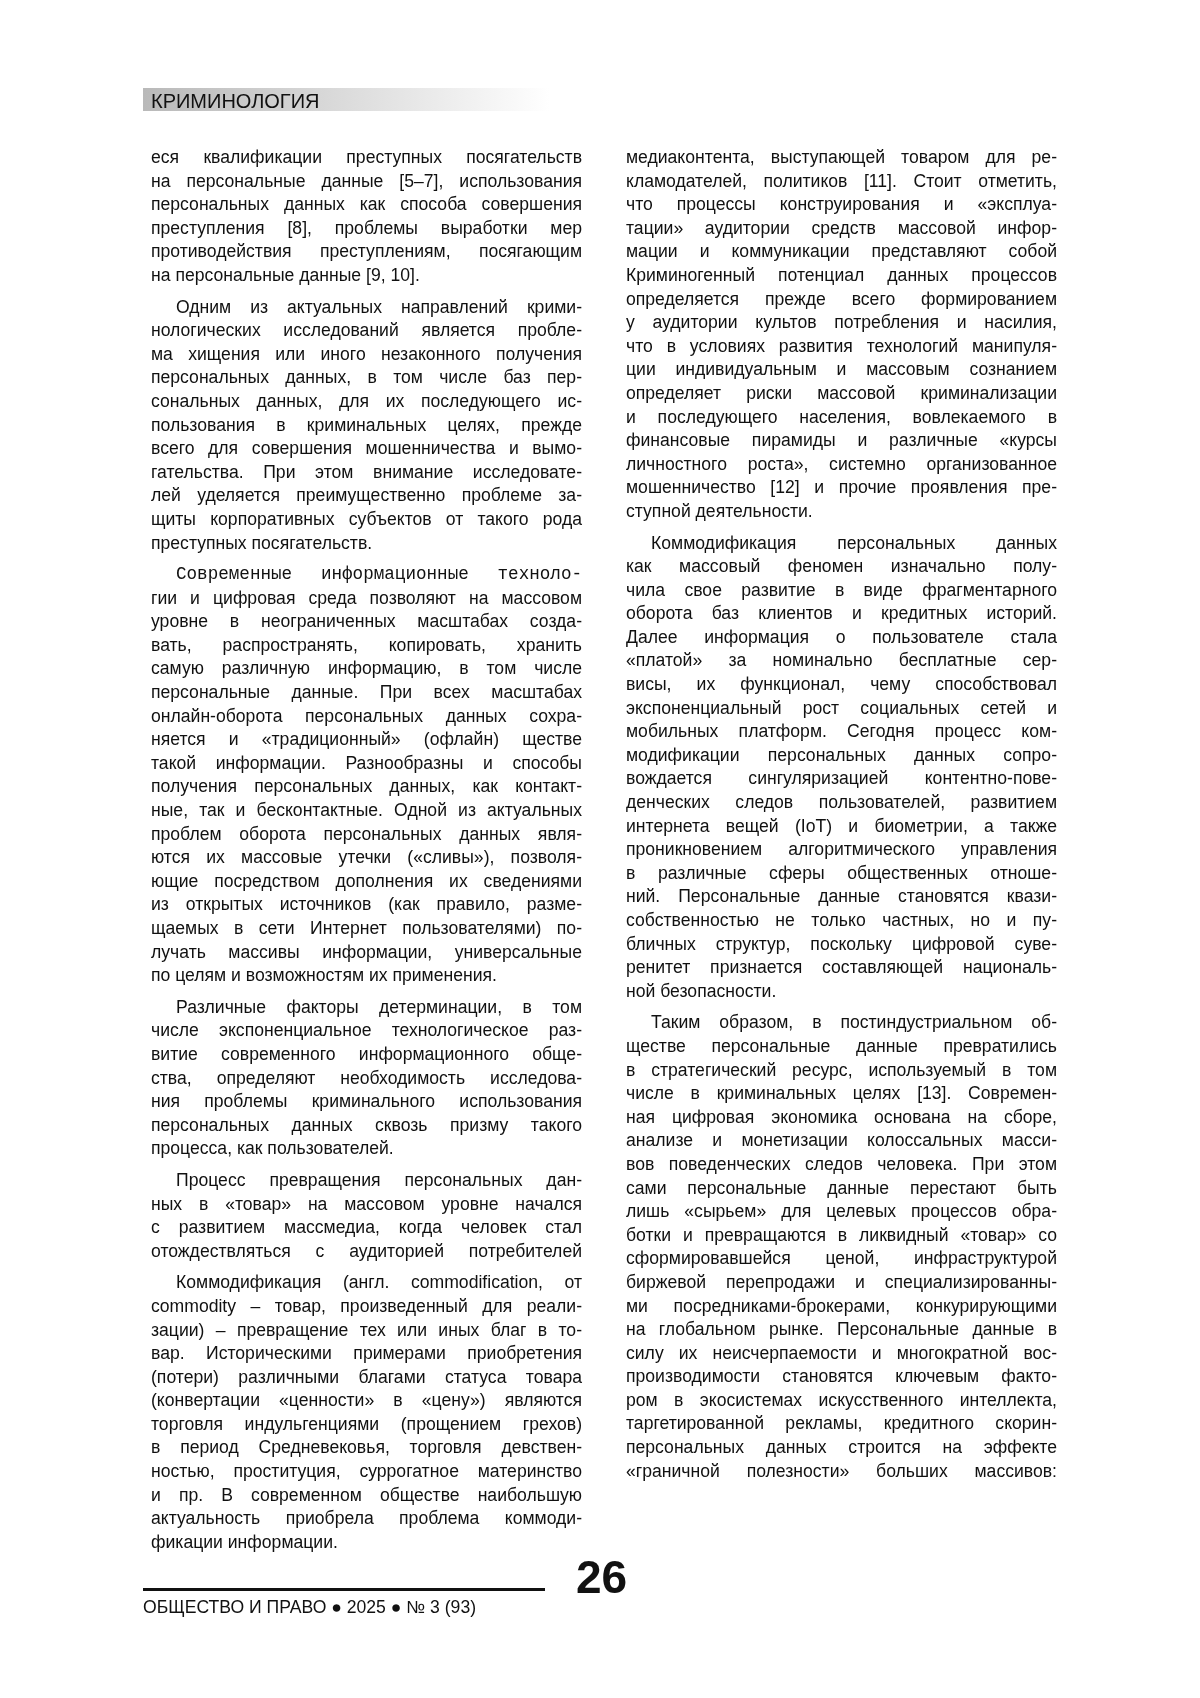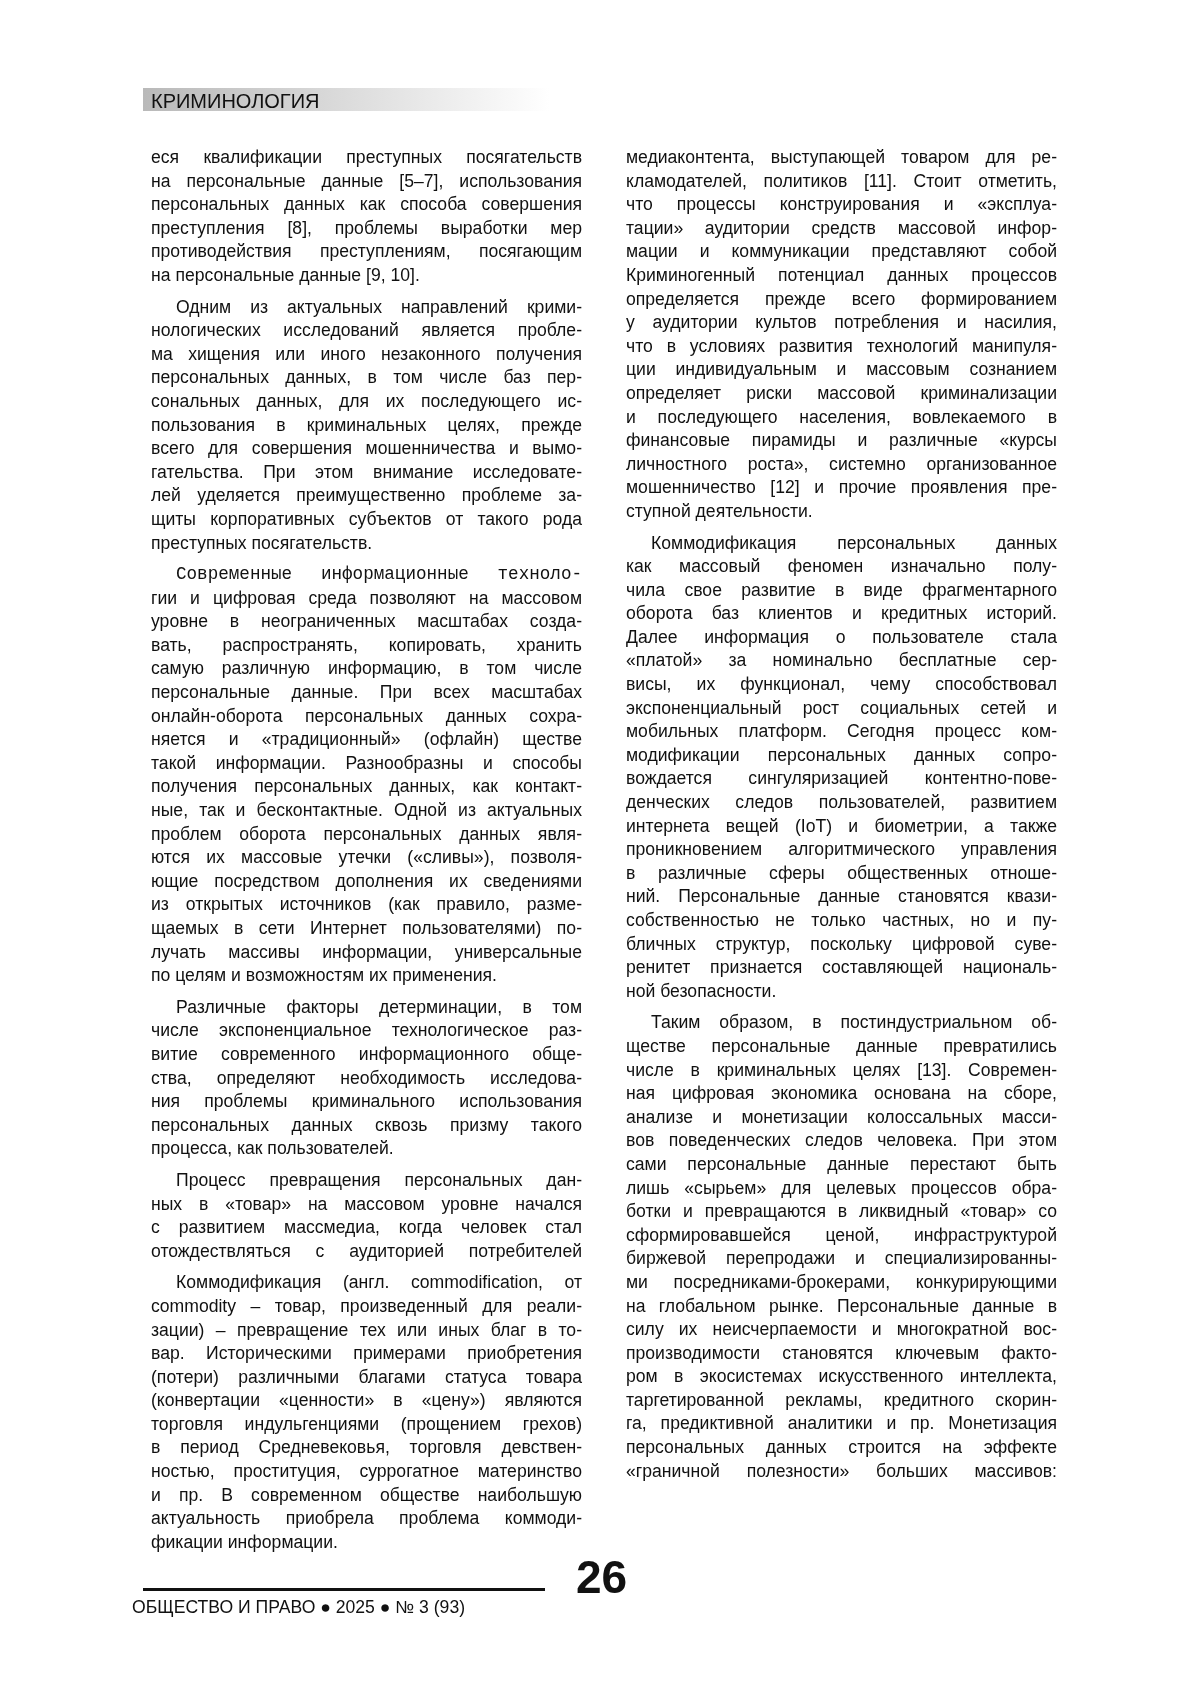--- a/index.html
+++ b/index.html
@@ -6,21 +6,21 @@
   body{width:1200px;height:1698px;position:relative;font-family:"Liberation Sans",sans-serif;color:#111;}
   .header-bar{position:absolute;left:143px;top:88px;width:407px;height:23px;background:linear-gradient(to right,#b9b9b9 0%,#d8d8d8 45%,#ffffff 100%);}
   .header-bar span{position:absolute;left:8px;top:2px;font-size:20px;letter-spacing:0px;color:#111;}
   .col{position:absolute;top:138px;width:447px;font-size:17.6px;line-height:23.6px;text-align:justify;}
   .col.left{left:143px;}
   .col.right{left:618px;}
   .col p{margin:8px;}
   .col .ln{display:block;text-align:justify;text-align-last:justify;white-space:nowrap;}
   .col .ln.last{text-align-last:left;}
   .footer-rule{position:absolute;left:143px;top:1588px;width:402px;height:3px;background:#111;}
-  .footer-text{position:absolute;left:132px;top:1597px;font-size:17.6px;}
+  .footer-text{position:absolute;left:143px;top:1597px;font-size:17.6px;}
   .page-num{position:absolute;left:576px;top:1550px;font-size:46px;font-weight:bold;}
 </style>
 </head>
 <body>
 
 <div class="header-bar">
   <span>КРИМИНОЛОГИЯ</span>
 </div>
 
 <div class="col left" id="col-left">
@@ -132,36 +132,36 @@
       <span class="ln">в различные сферы общественных отноше-</span>
       <span class="ln">ний. Персональные данные становятся квази-</span>
       <span class="ln">собственностью не только частных, но и пу-</span>
       <span class="ln">бличных структур, поскольку цифровой суве-</span>
       <span class="ln">ренитет признается составляющей националь-</span>
       <span class="ln last">ной безопасности.</span>
     </p>
     <p>
       <span class="ln" style="text-indent: 25px;">Таким образом, в постиндустриальном об-</span>
       <span class="ln">ществе персональные данные превратились</span>
+      <span class="ln">в стратегический ресурс, используемый в том</span>
       <span class="ln">числе в криминальных целях [13]. Современ-</span>
       <span class="ln">ная цифровая экономика основана на сборе,</span>
       <span class="ln">анализе и монетизации колоссальных масси-</span>
       <span class="ln">вов поведенческих следов человека. При этом</span>
       <span class="ln">сами персональные данные перестают быть</span>
       <span class="ln">лишь «сырьем» для целевых процессов обра-</span>
       <span class="ln">ботки и превращаются в ликвидный «товар» со</span>
       <span class="ln">сформировавшейся ценой, инфраструктурой</span>
       <span class="ln">биржевой перепродажи и специализированны-</span>
       <span class="ln">ми посредниками-брокерами, конкурирующими</span>
       <span class="ln">на глобальном рынке. Персональные данные в</span>
       <span class="ln">силу их неисчерпаемости и многократной вос-</span>
       <span class="ln">производимости становятся ключевым факто-</span>
       <span class="ln">ром в экосистемах искусственного интеллекта,</span>
       <span class="ln">таргетированной рекламы, кредитного скорин-</span>
-      <span class="ln">га, предиктивной аналитики и пр. Монетизация</span>
       <span class="ln">персональных данных строится на эффекте</span>
       <span class="ln">«граничной полезности» больших массивов:</span>
     </p>
   </div>
 
 <div class="footer-rule"></div>
 <div class="footer-text">ОБЩЕСТВО И ПРАВО ● 2025 ● № 3 (93)</div>
 <div class="page-num">26</div>
 
 </body></html>

